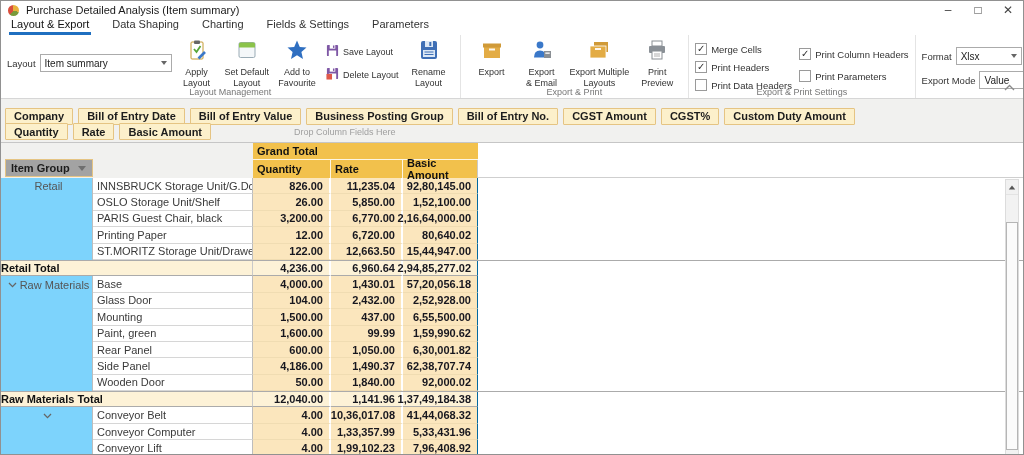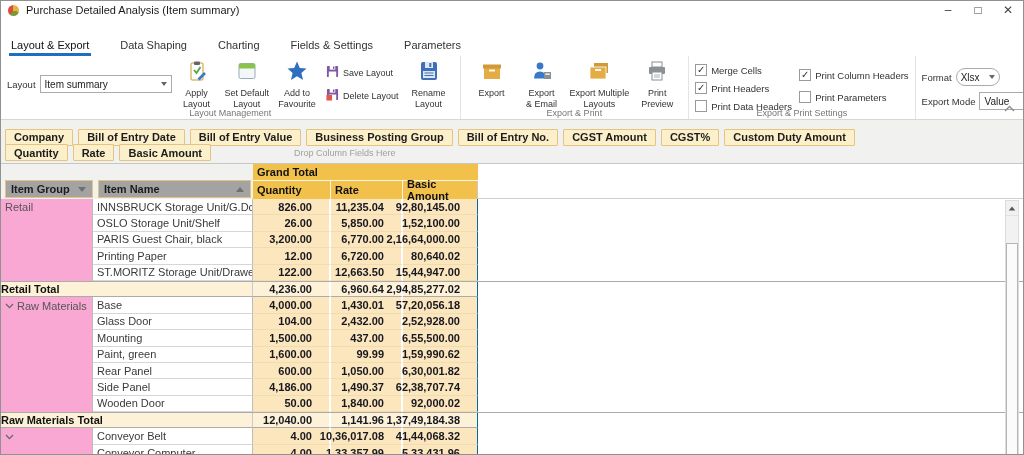--- a/index.html
+++ b/index.html
@@ -9,35 +9,35 @@
 
   
   .titlebar { height:18px; display:flex; align-items:center; padding-left:7px; background:#fff; }
   .app-icon { width:11px; height:11px; border-radius:50%;
     background: conic-gradient(#e8b23d 0 30%, #7a9a3a 30% 62%, #d94f3d 62% 100%); }
   .title { font-size:11px; color:#1a1a1a; margin-left:7px; }
   .win-controls { margin-left:auto; display:flex; height:100%; }
   .wc { width:30px; display:flex; align-items:center; justify-content:center; font-size:12px; color:#444; cursor:default; }
 
   
-  .tabs { height:16px; display:flex; align-items:flex-end; padding-left:8px; gap:27px; background:#fff;margin-top:21px; }
+  .tabs { height:16px; display:flex; align-items:flex-end; padding-left:8px; gap:19px; background:#fff; }
   .tab { font-size:11px; color:#333; line-height:1; padding:0 2px 2px; border-bottom:3px solid transparent; white-space:nowrap; }
   .tab.active { color:#111; border-bottom-color:#1f6fc0; }
 
   
   .ribbon { height:64px; display:flex; background:#fff; border-bottom:1px solid #d6d6d6; position:relative; }
   .rsec { position:relative; display:flex; align-items:flex-start; padding:2px 6px 12px 6px; }
   .rsec + .rsec { border-left:1px solid #e4e4e4; }
   .rsec-label { position:absolute; bottom:1px; left:0; right:0; text-align:center; font-size:9px; color:#777; white-space:nowrap; }
   .layout-field { display:flex; align-items:center; gap:4px; margin-top:17px; }
   .fld-label { font-size:9.5px; color:#333; white-space:nowrap; }
   .select { background:#fff; border:1px solid #ababab; height:18px; display:flex; align-items:center; justify-content:space-between; font-size:10px; color:#222; padding:0 4px; }
   .caret { width:0; height:0; border-left:3.5px solid transparent; border-right:3.5px solid transparent; border-top:4px solid #666; }
   #layout-select { width:132px; }
-  #format-select { width:44px;border-radius:9px; }
+  #format-select { width:66px; }
   #mode-select   { width:56px; }
   .bigbtn { display:flex; flex-direction:column; align-items:center; margin:2px 3px 0; min-width:44px; cursor:default; }
   .bigbtn .blabel { font-size:9px; color:#333; text-align:center; line-height:1.2; margin-top:2px; white-space:nowrap; }
   .small-stack { display:flex; flex-direction:column; gap:8px; margin:7px 5px 0 4px; }
   .smallbtn { display:flex; align-items:center; gap:4px; font-size:9px; color:#333; white-space:nowrap; }
   .cb-col { display:flex; flex-direction:column; gap:6px; margin-top:6px; min-width:104px; }
   .cb-col.second { margin-top:11px; gap:10px; }
   .cb { display:flex; align-items:center; gap:4px; font-size:9.5px; color:#333; white-space:nowrap; }
   .cbbox { width:12px; height:12px; border:1px solid #9a9a9a; background:#fff; font-size:10px; line-height:10px; text-align:center; color:#333; flex:none; }
   .fmt-col { display:flex; flex-direction:column; gap:6px; margin-top:10px; }
@@ -61,24 +61,24 @@
   #chip-item-name  { left:97px; width:153px; }
   .tri-down { width:0; height:0; border-left:4px solid transparent; border-right:4px solid transparent; border-top:5px solid #6f6f6f; }
   .tri-up   { width:0; height:0; border-left:4px solid transparent; border-right:4px solid transparent; border-bottom:5px solid #6f6f6f; }
   .gt-cell { position:absolute; left:252px; top:0; width:225px; height:17px; background:#f2c14c; font-weight:bold; font-size:11px; color:#111; display:flex; align-items:center; padding-left:4px; border-bottom:1px solid #fdf6e3; }
   .subh { position:absolute; top:17px; height:18px; background:#f2c14c; font-weight:bold; font-size:11px; color:#111; display:flex; align-items:center; padding-left:4px; }
   #sub-qty  { left:252px; width:78px; border-right:1px solid #fdf6e3; }
   #sub-rate { left:330px; width:72px; border-right:1px solid #fdf6e3; }
   #sub-amt  { left:402px; width:75px; border-right:1px solid #c9c9c9; }
 
   .prow { display:flex; height:16.4px; }
-  .c-group { width:92px; background:#f9a8d4; border-right:1px solid #bdbdbd; font-size:11px; color:#555; display:flex; align-items:center; gap:3px; padding-left:4px; overflow:hidden; white-space:nowrap; }
+  .c-group { width:92px; background:#7dd3fc; border-right:1px solid #bdbdbd; font-size:11px; color:#555; display:flex; align-items:center; gap:3px; padding-left:4px; overflow:hidden; white-space:nowrap;justify-content:center; }
   .chev { display:flex; align-items:center; }
   .c-name { width:160px; background:#fff; border-right:1px solid #bdbdbd; border-bottom:1px solid #d6d6d6; font-size:11px; color:#3a3a3a; display:flex; align-items:center; padding-left:4px; white-space:nowrap; overflow:hidden; }
-  .c-val { background:#fbe6bd; border-bottom:1px solid #f0dcb2; font-size:11px; font-weight:bold; color:#17171f; display:flex; align-items:center; justify-content:flex-end; padding-right:17px; white-space:nowrap; }
+  .c-val { background:#fbe6bd; border-bottom:1px solid #f0dcb2; font-size:11px; font-weight:bold; color:#17171f; display:flex; align-items:center; justify-content:flex-end; padding-right:6px; white-space:nowrap; }
   .c-qty  { width:78px; border-right:2px solid #fff; }
   .c-rate { width:72px; border-right:2px solid #fff; }
   .c-amt  { width:75px; border-right:1px solid #0369a1; }
   .prow.total { border-top:1px solid #ababab; }
   .prow.total .c-val { background:#fdf2d7; border-bottom:1px solid #ababab; }
   .c-total-label { width:252px; background:#fdf2d7; font-weight:bold; font-size:11px; color:#111; display:flex; align-items:center; border-right:1px solid #c9c9c9; border-bottom:1px solid #ababab; }
 
   
   .vscroll { position:absolute; right:4px; top:36px; bottom:0; width:14px; background:#f2f2f2; border:1px solid #dcdcdc; }
   .vs-btn { height:15px; background:#f1f1f1; display:flex; align-items:center; justify-content:center; border-bottom:1px solid #e3e3e3; }
@@ -336,24 +336,20 @@
     </div>
   </div>
 
   <div class="pivot">
     <div class="pivot-header">
       <div class="row-area">
         <div class="hchip" id="chip-item-group">
           <span>Item Group</span>
           <span class="tri-down"></span>
         </div>
-        <div class="hchip" id="chip-item-name">
-          <span>Item Name</span>
-          <span class="tri-up"></span>
-        </div>
       </div>
       <div class="gt-cell">Grand Total</div>
       <div class="subh" id="sub-qty">Quantity</div>
       <div class="subh" id="sub-rate">Rate</div>
       <div class="subh" id="sub-amt">Basic Amount</div>
     </div>
 
     <div id="pivot-body">
         <div class="prow">
       <div class="c-group">

